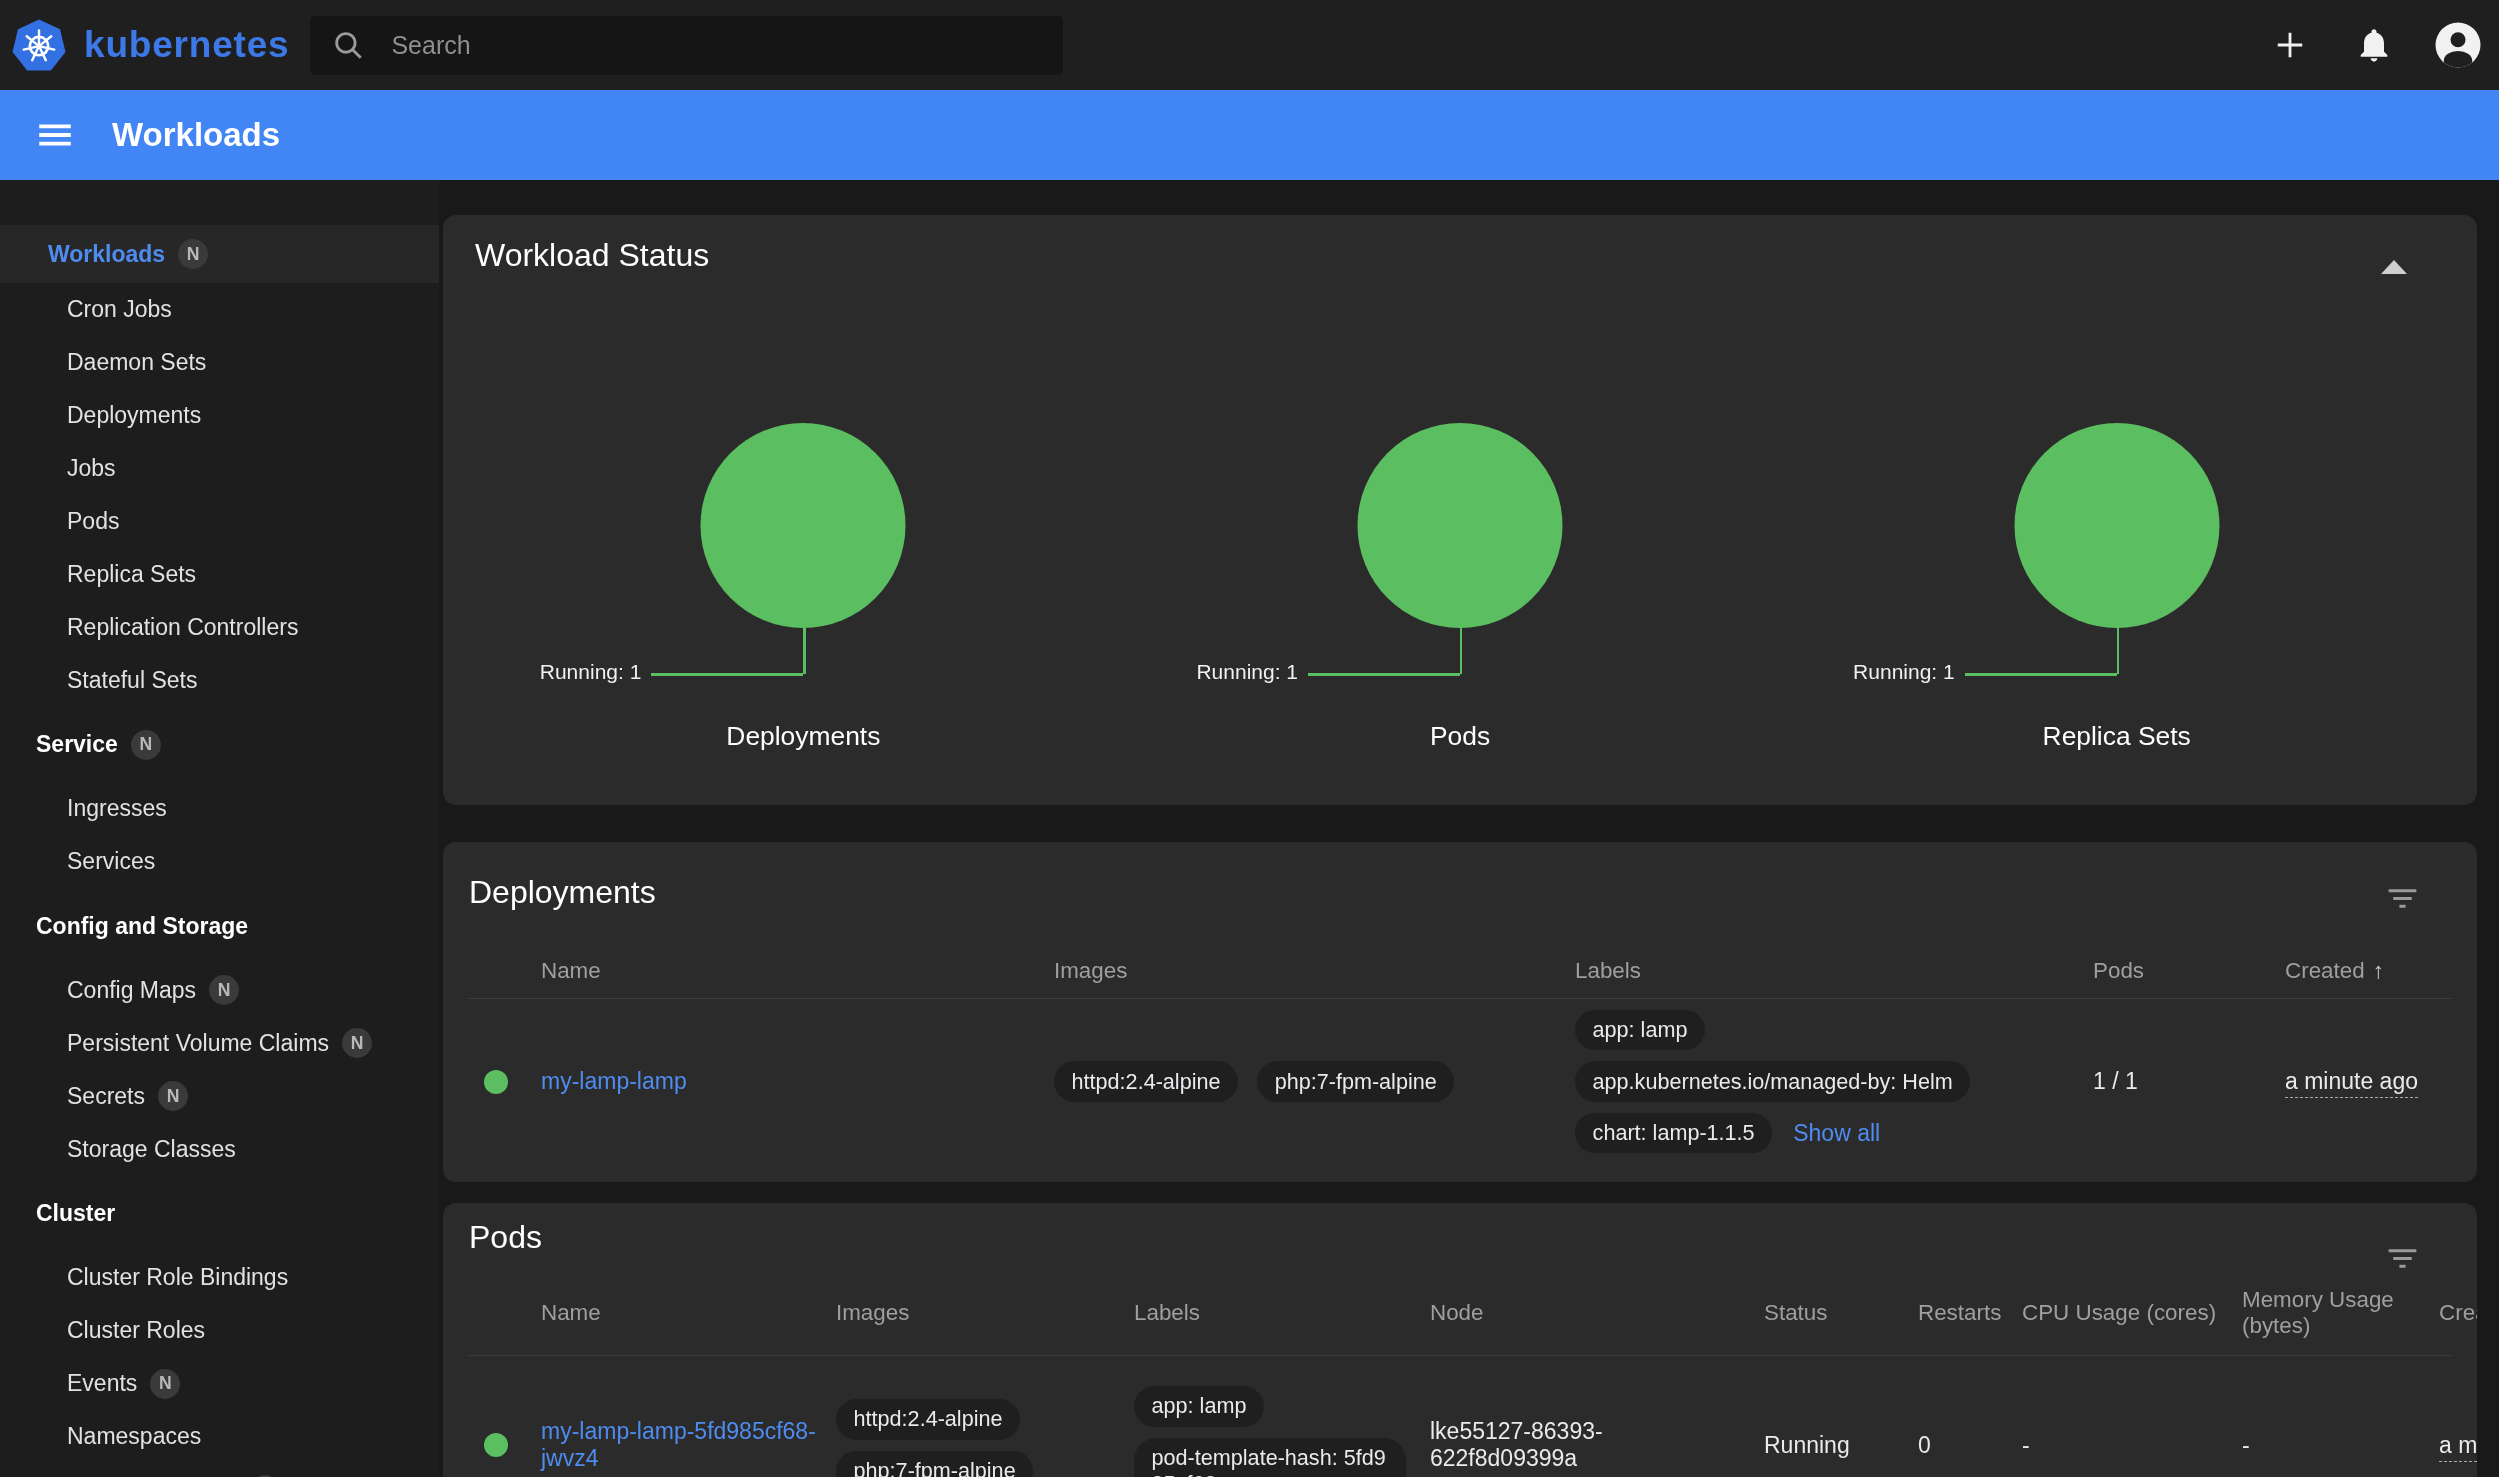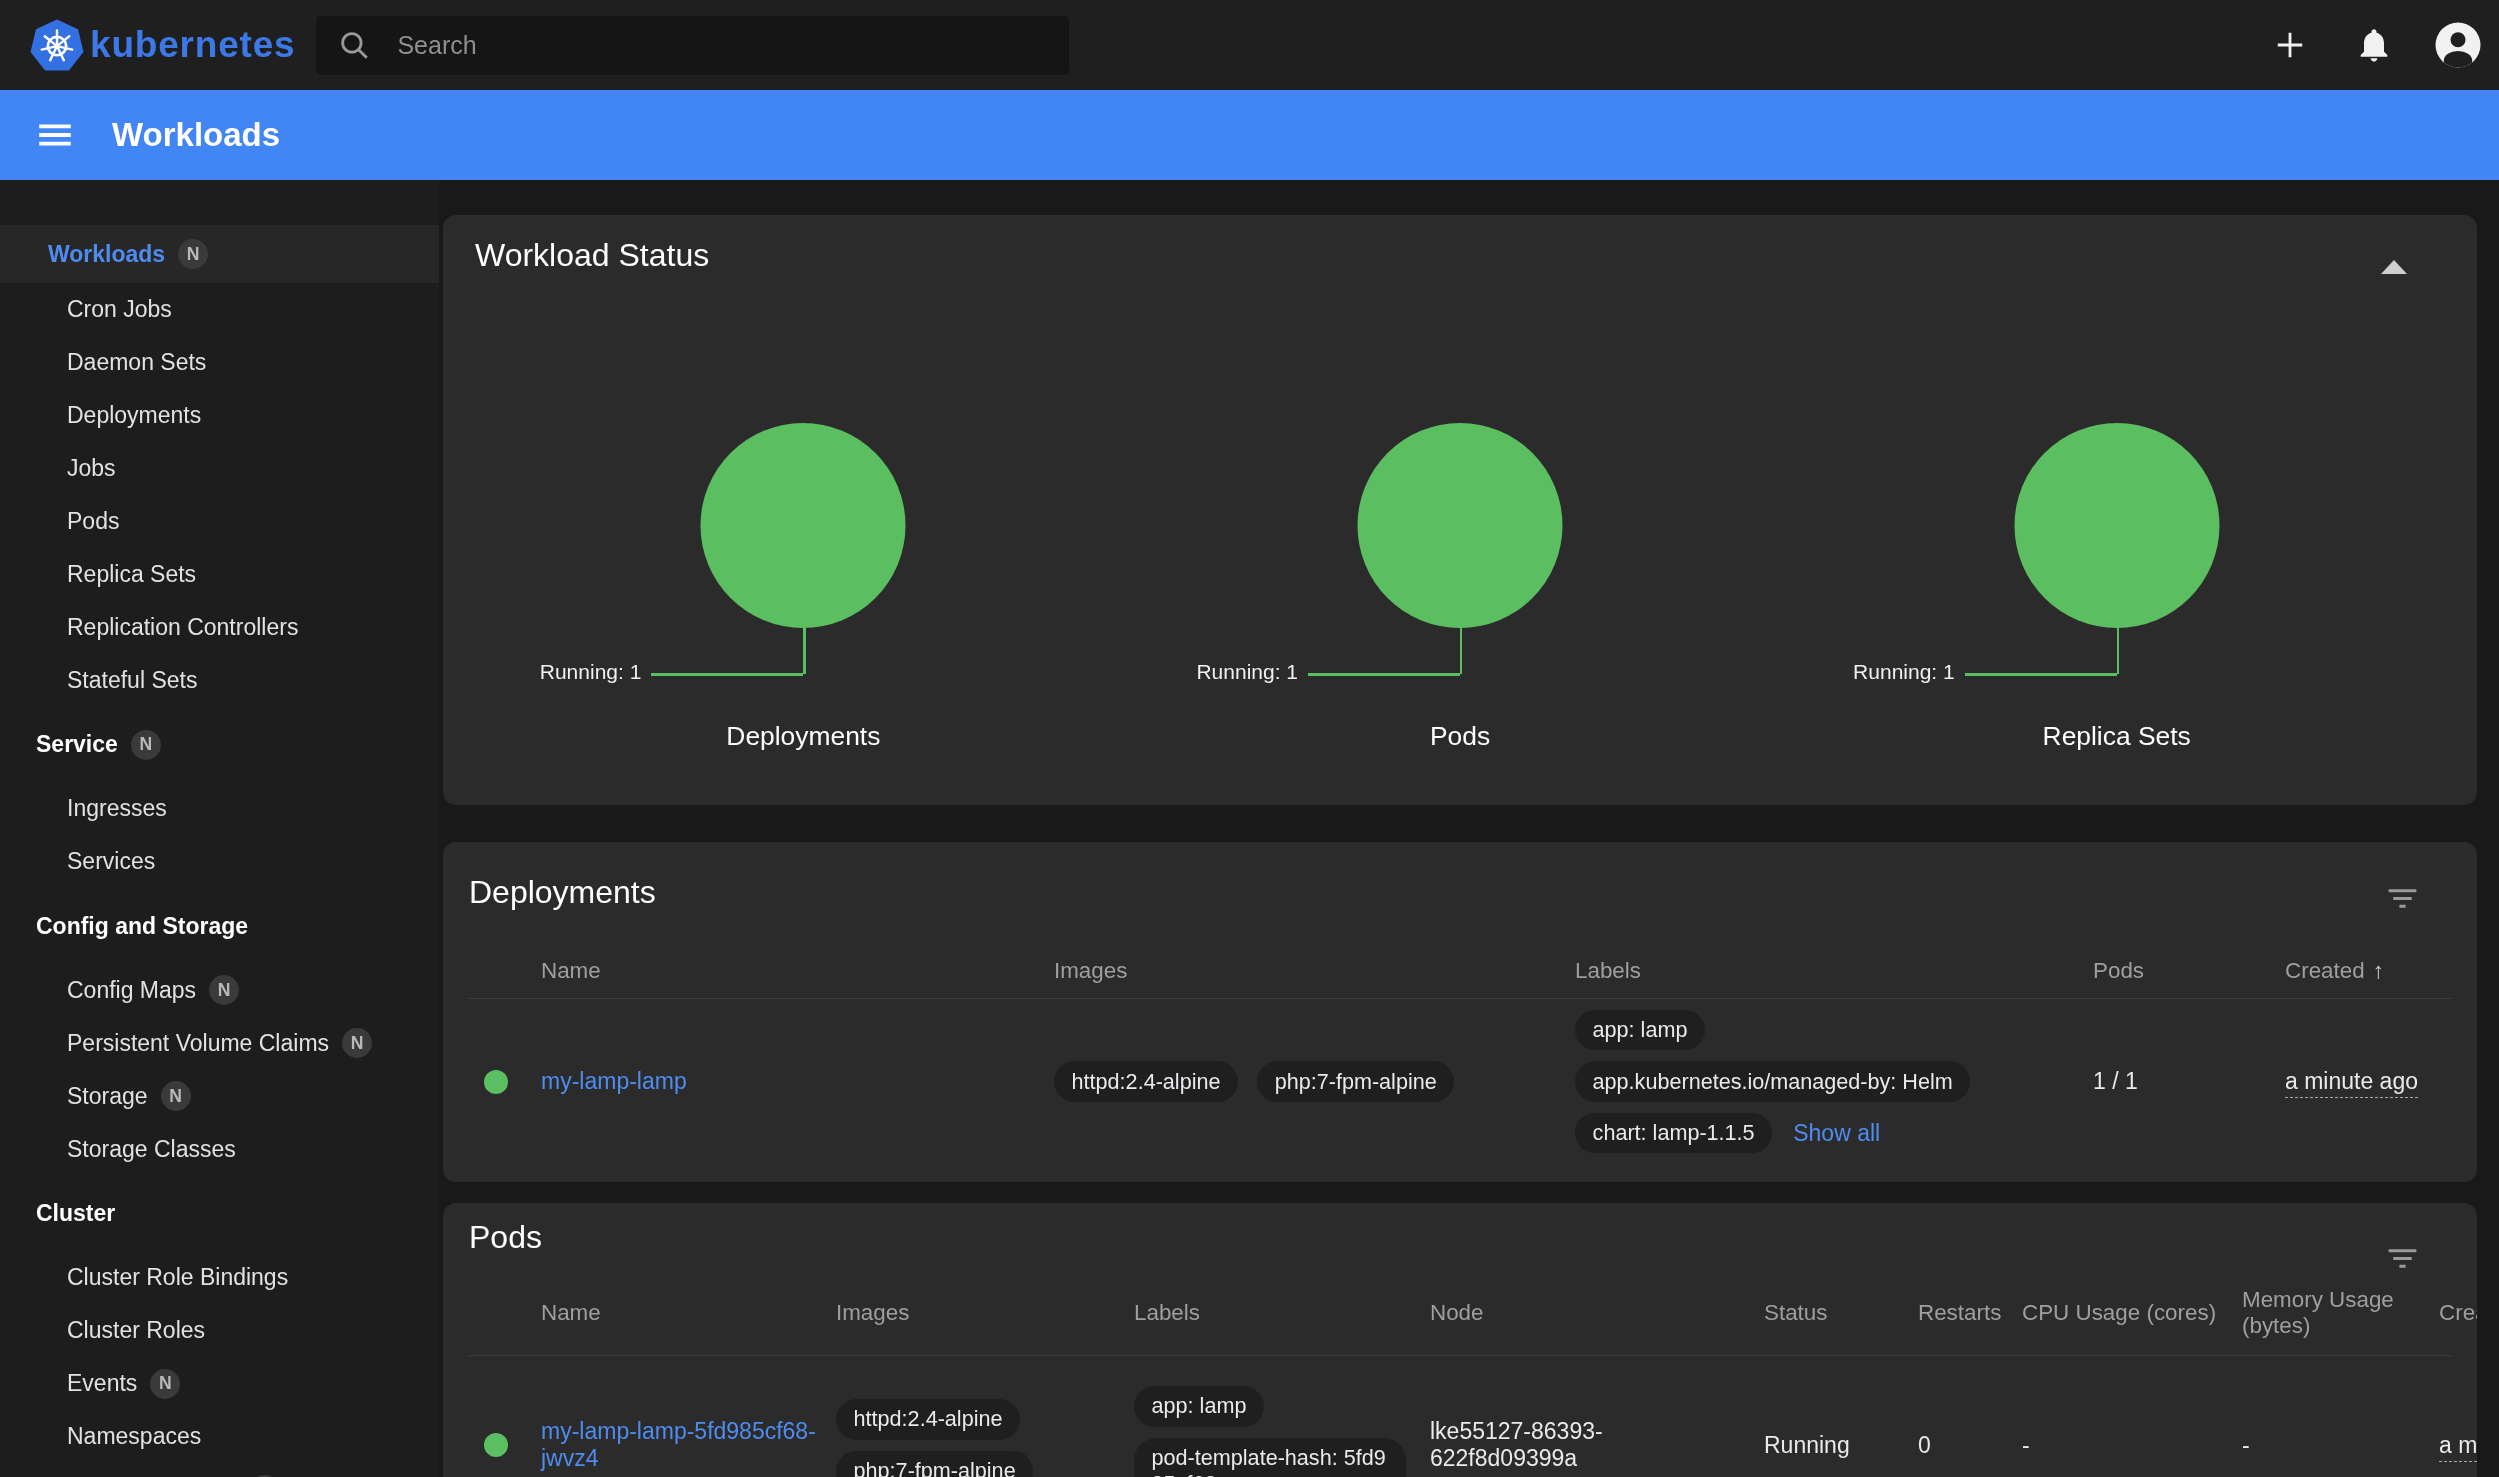--- a/index.html
+++ b/index.html
@@ -2,21 +2,21 @@
 <html style="font-size:13px"><head>
 <meta charset="utf-8">
 <style>
   * { margin:0; padding:0; box-sizing:border-box; }
   html,body { background:#191919; }
   body { font-family:"Liberation Sans","DejaVu Sans",sans-serif; color:#e8eaed; }
   .screen { width:2500px; height:1477px; overflow:hidden; background:#191919; display:flex; flex-direction:column; position:relative; }
 
   
   .topbar { height:90px; background:#1f1f1f; display:flex; align-items:center; flex:none; }
-  .brand { display:flex; align-items:center; gap:6px; padding-left:30px; cursor:pointer; }
+  .brand { display:flex; align-items:center; gap:18px; padding-left:12px; cursor:pointer; }
   .brand svg { width:54px; height:54px; }
   .brand-word { font-size:37px; font-weight:bold; color:#3c79e6; letter-spacing:0.8px; }
   .ns-select { margin-left:141px; width:280px; height:59px; border:1.6px solid #4b4b4b; border-radius:6.4px;
     display:flex; align-items:center; justify-content:space-between; padding:0 21px; cursor:pointer; }
   .ns-value { font-size:25px; color:#d2d2d2; }
   .caret-down { width:0; height:0; border-left:9.6px solid transparent; border-right:9.6px solid transparent; border-top:12px solid #9a9a9a; }
   .searchbox { margin-left:21px; width:753px; height:59px; background:#151515; border-radius:4.8px;
     display:flex; align-items:center; padding:0 21px; gap:26px; }
   .searchbox svg { width:34px; height:34px; flex:none; }
   .searchbox input { background:transparent; border:none; outline:none; color:#dddddd; font-size:25px; width:100%;
@@ -214,21 +214,21 @@
         </div>
       <div class="nav-item">
         <span>Config Maps</span>
         <span class="nav-badge">N</span>
       </div>
       <div class="nav-item">
         <span>Persistent Volume Claims</span>
         <span class="nav-badge">N</span>
       </div>
       <div class="nav-item">
-        <span>Storage</span>
+        <span>Secrets</span>
         <span class="nav-badge">N</span>
       </div>
       <div class="nav-item">
           <span>Storage Classes</span>
         </div>
       <div class="nav-item section">
           <span>Cluster</span>
         </div>
       <div class="nav-item">
           <span>Cluster Role Bindings</span>

